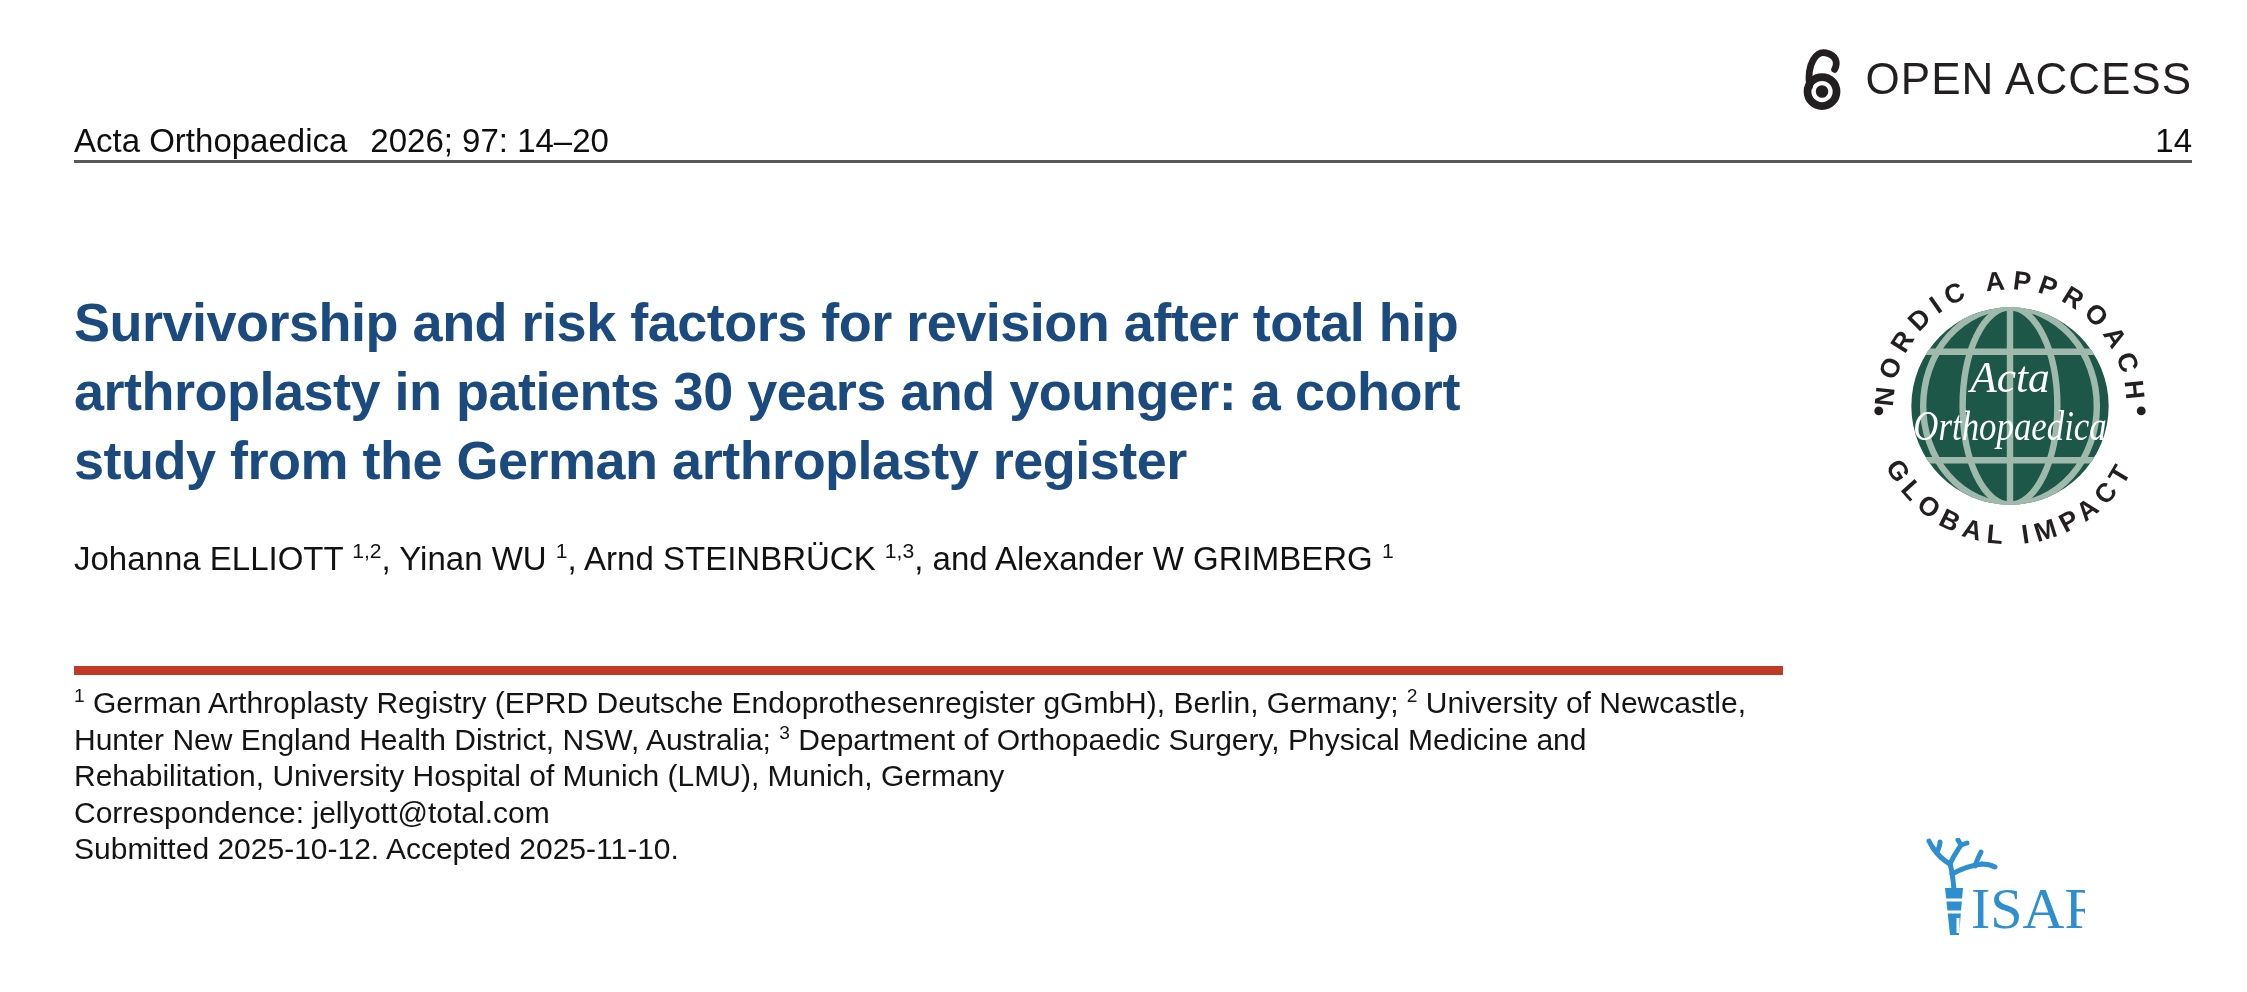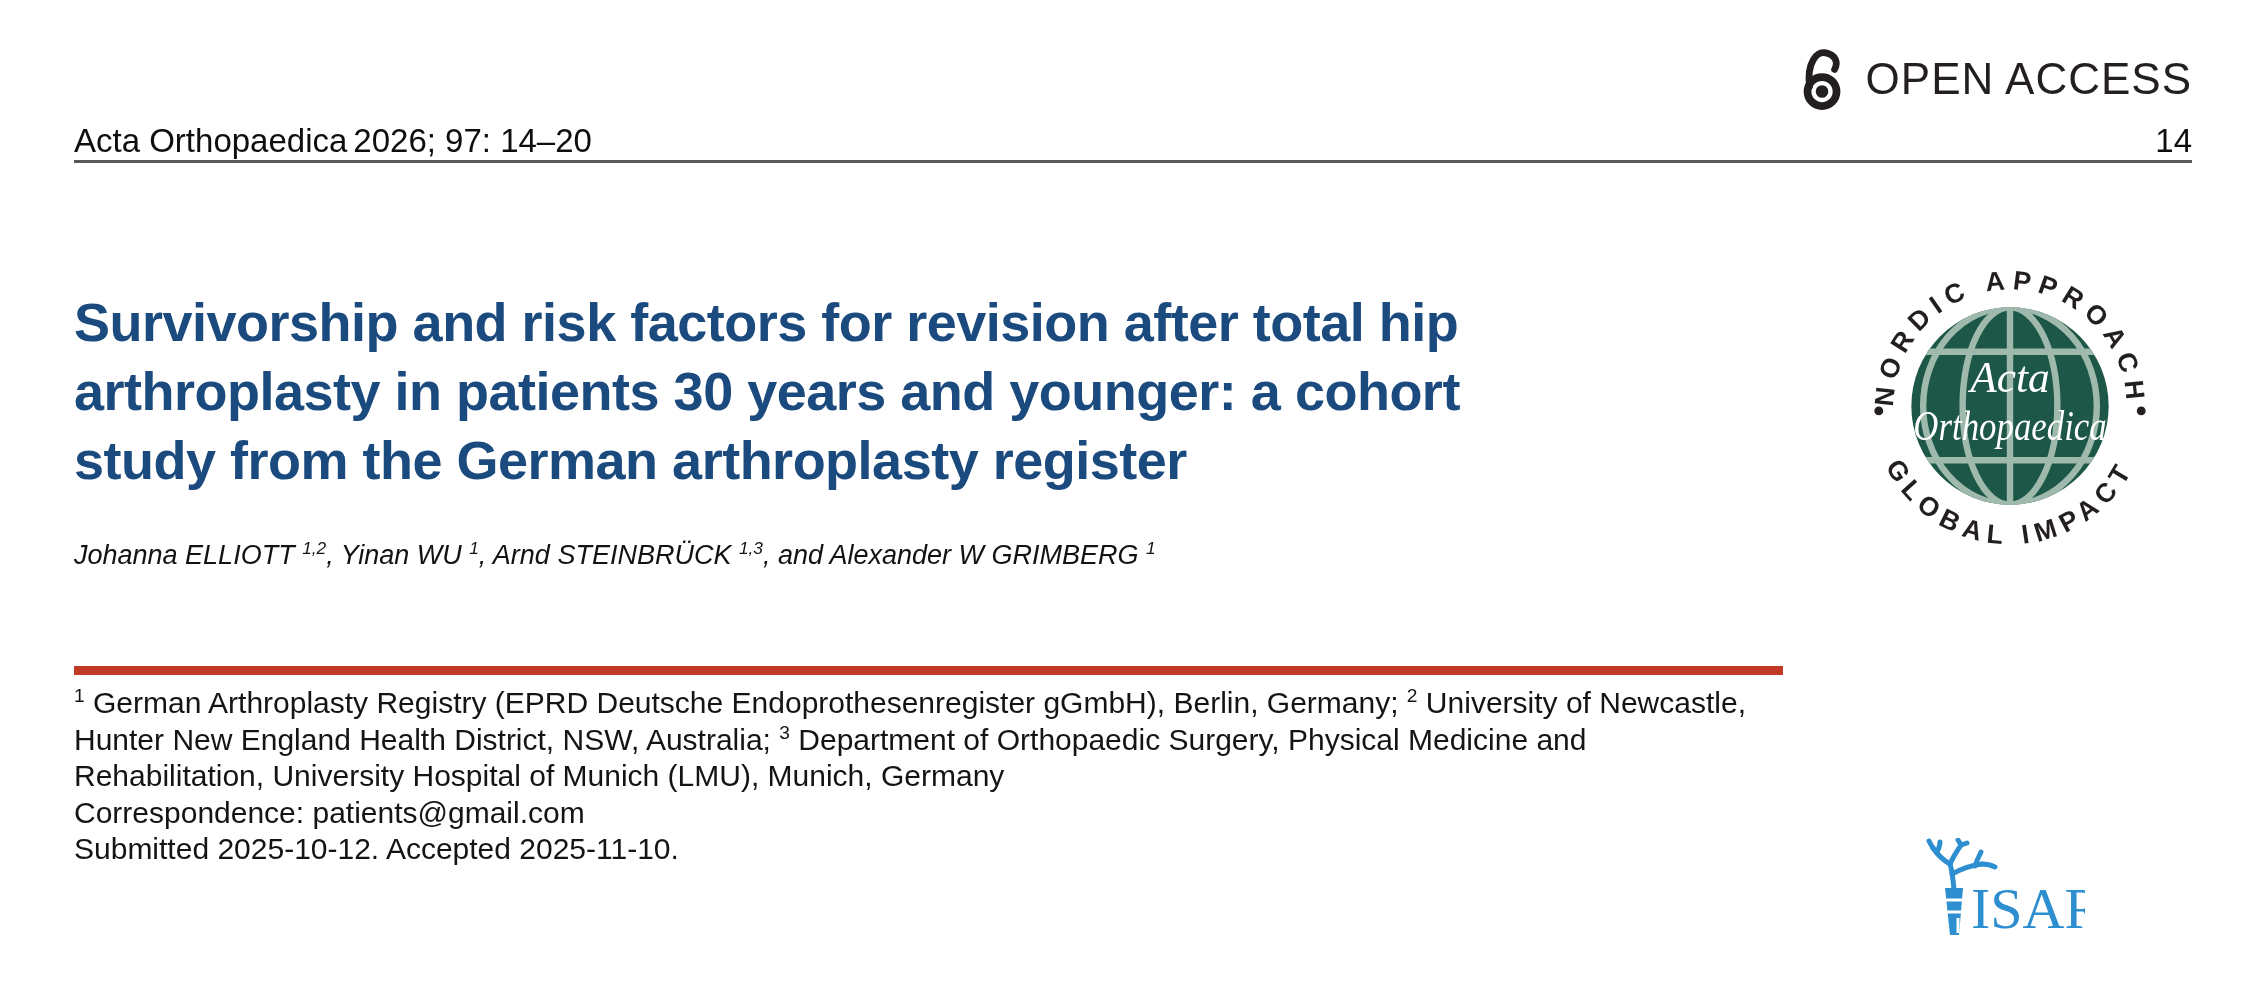--- a/index.html
+++ b/index.html
@@ -8,29 +8,29 @@
 
   
   .open-access{position:absolute;top:46px;right:94px;display:flex;align-items:center;gap:14px;}
   .open-access svg{display:block;}
   .open-access .oa-label{font-size:44px;letter-spacing:1px;color:#231f20;}
 
   
   .journal-row{position:absolute;left:74px;right:94px;top:122px;display:flex;
                justify-content:space-between;align-items:baseline;font-size:33px;color:#0e0e0e;}
   .journal-name{}
-  .journal-cite{margin-left:6px;}
+  .journal-cite{margin-left:23px;}
   .header-rule{position:absolute;left:74px;right:94px;top:160px;height:3px;background:#58595b;}
 
   
   .title{position:absolute;left:74px;top:244px;width:1720px;font-size:54px;font-weight:bold;
          line-height:69px;letter-spacing:-0.5px;color:#1b4a7e;margin-top:44px;}
 
   
-  .authors{position:absolute;left:74px;top:540px;font-size:27px;color:#121212;font-style:italic;}
+  .authors{position:absolute;left:74px;top:540px;font-size:33px;color:#121212;}
 
   
   .red-rule{position:absolute;left:74px;top:666px;width:1709px;height:9px;background:#c13a28;}
 
   
   .affiliations{position:absolute;left:74px;top:685px;width:1760px;font-size:30px;
                 line-height:36.5px;color:#141414;}
 
   sup.sp{font-size:64%;line-height:0;}
 
@@ -67,21 +67,21 @@
     </div>
 
   <div class="authors">Johanna ELLIOTT <sup class="sp">1,2</sup>, Yinan WU <sup class="sp">1</sup>, Arnd STEINBRÜCK <sup class="sp">1,3</sup>, and Alexander W GRIMBERG <sup class="sp">1</sup></div>
 
   <div class="red-rule"></div>
 
   <div class="affiliations">
       <div><sup class="sp">1</sup> German Arthroplasty Registry (EPRD Deutsche Endoprothesenregister gGmbH), Berlin, Germany; <sup class="sp">2</sup> University of Newcastle,</div>
       <div>Hunter New England Health District, NSW, Australia; <sup class="sp">3</sup> Department of Orthopaedic Surgery, Physical Medicine and</div>
       <div>Rehabilitation, University Hospital of Munich (LMU), Munich, Germany</div>
-      <div>Correspondence: patients@gmail.com</div>
+      <div>Correspondence: jellyott@total.com</div>
       <div>Submitted 2025-10-12. Accepted 2025-11-10.</div>
     </div>
 
   <svg class="acta-logo" viewBox="0 0 300 300">
     <defs>
       <clipPath id="globeClip">
           <circle cx="150" cy="152" r="100"></circle>
         </clipPath>
       <path id="arcTop" d="M 32,152 A 118,118 0 0 1 268,152" fill="none"></path>
       <path id="arcBottom" d="M 10,152 A 140,140 0 0 0 290,152" fill="none"></path>

